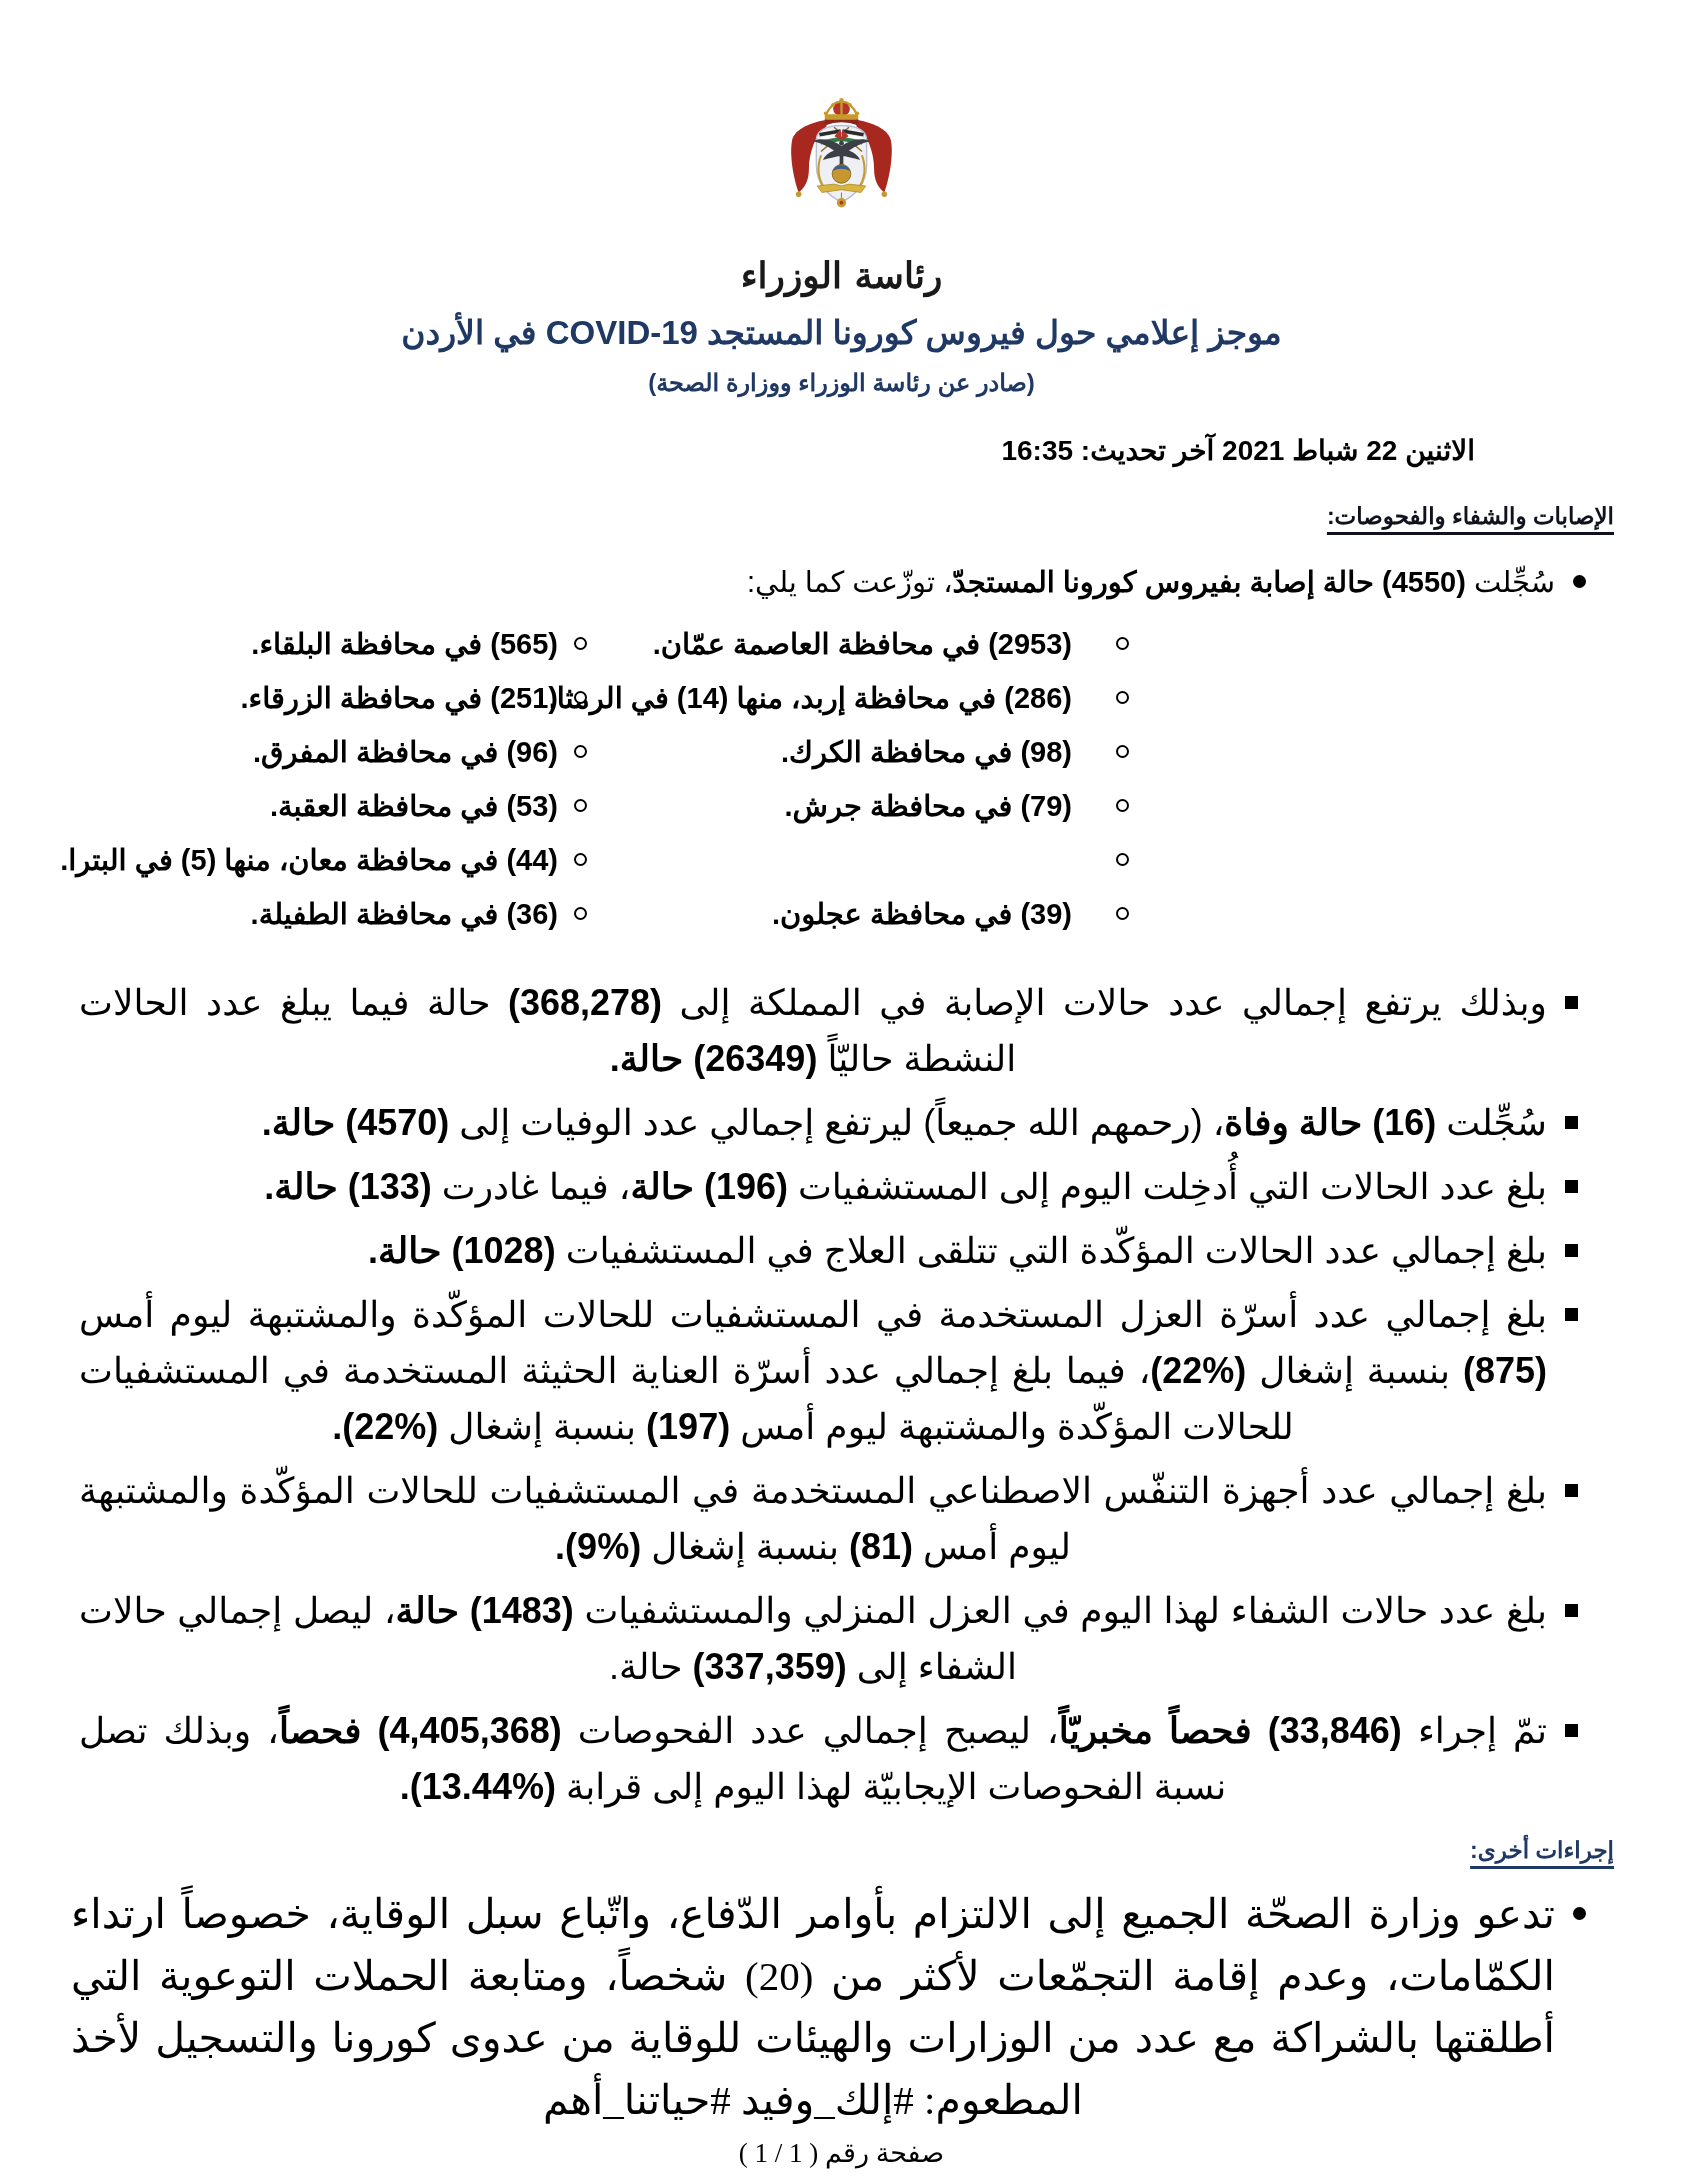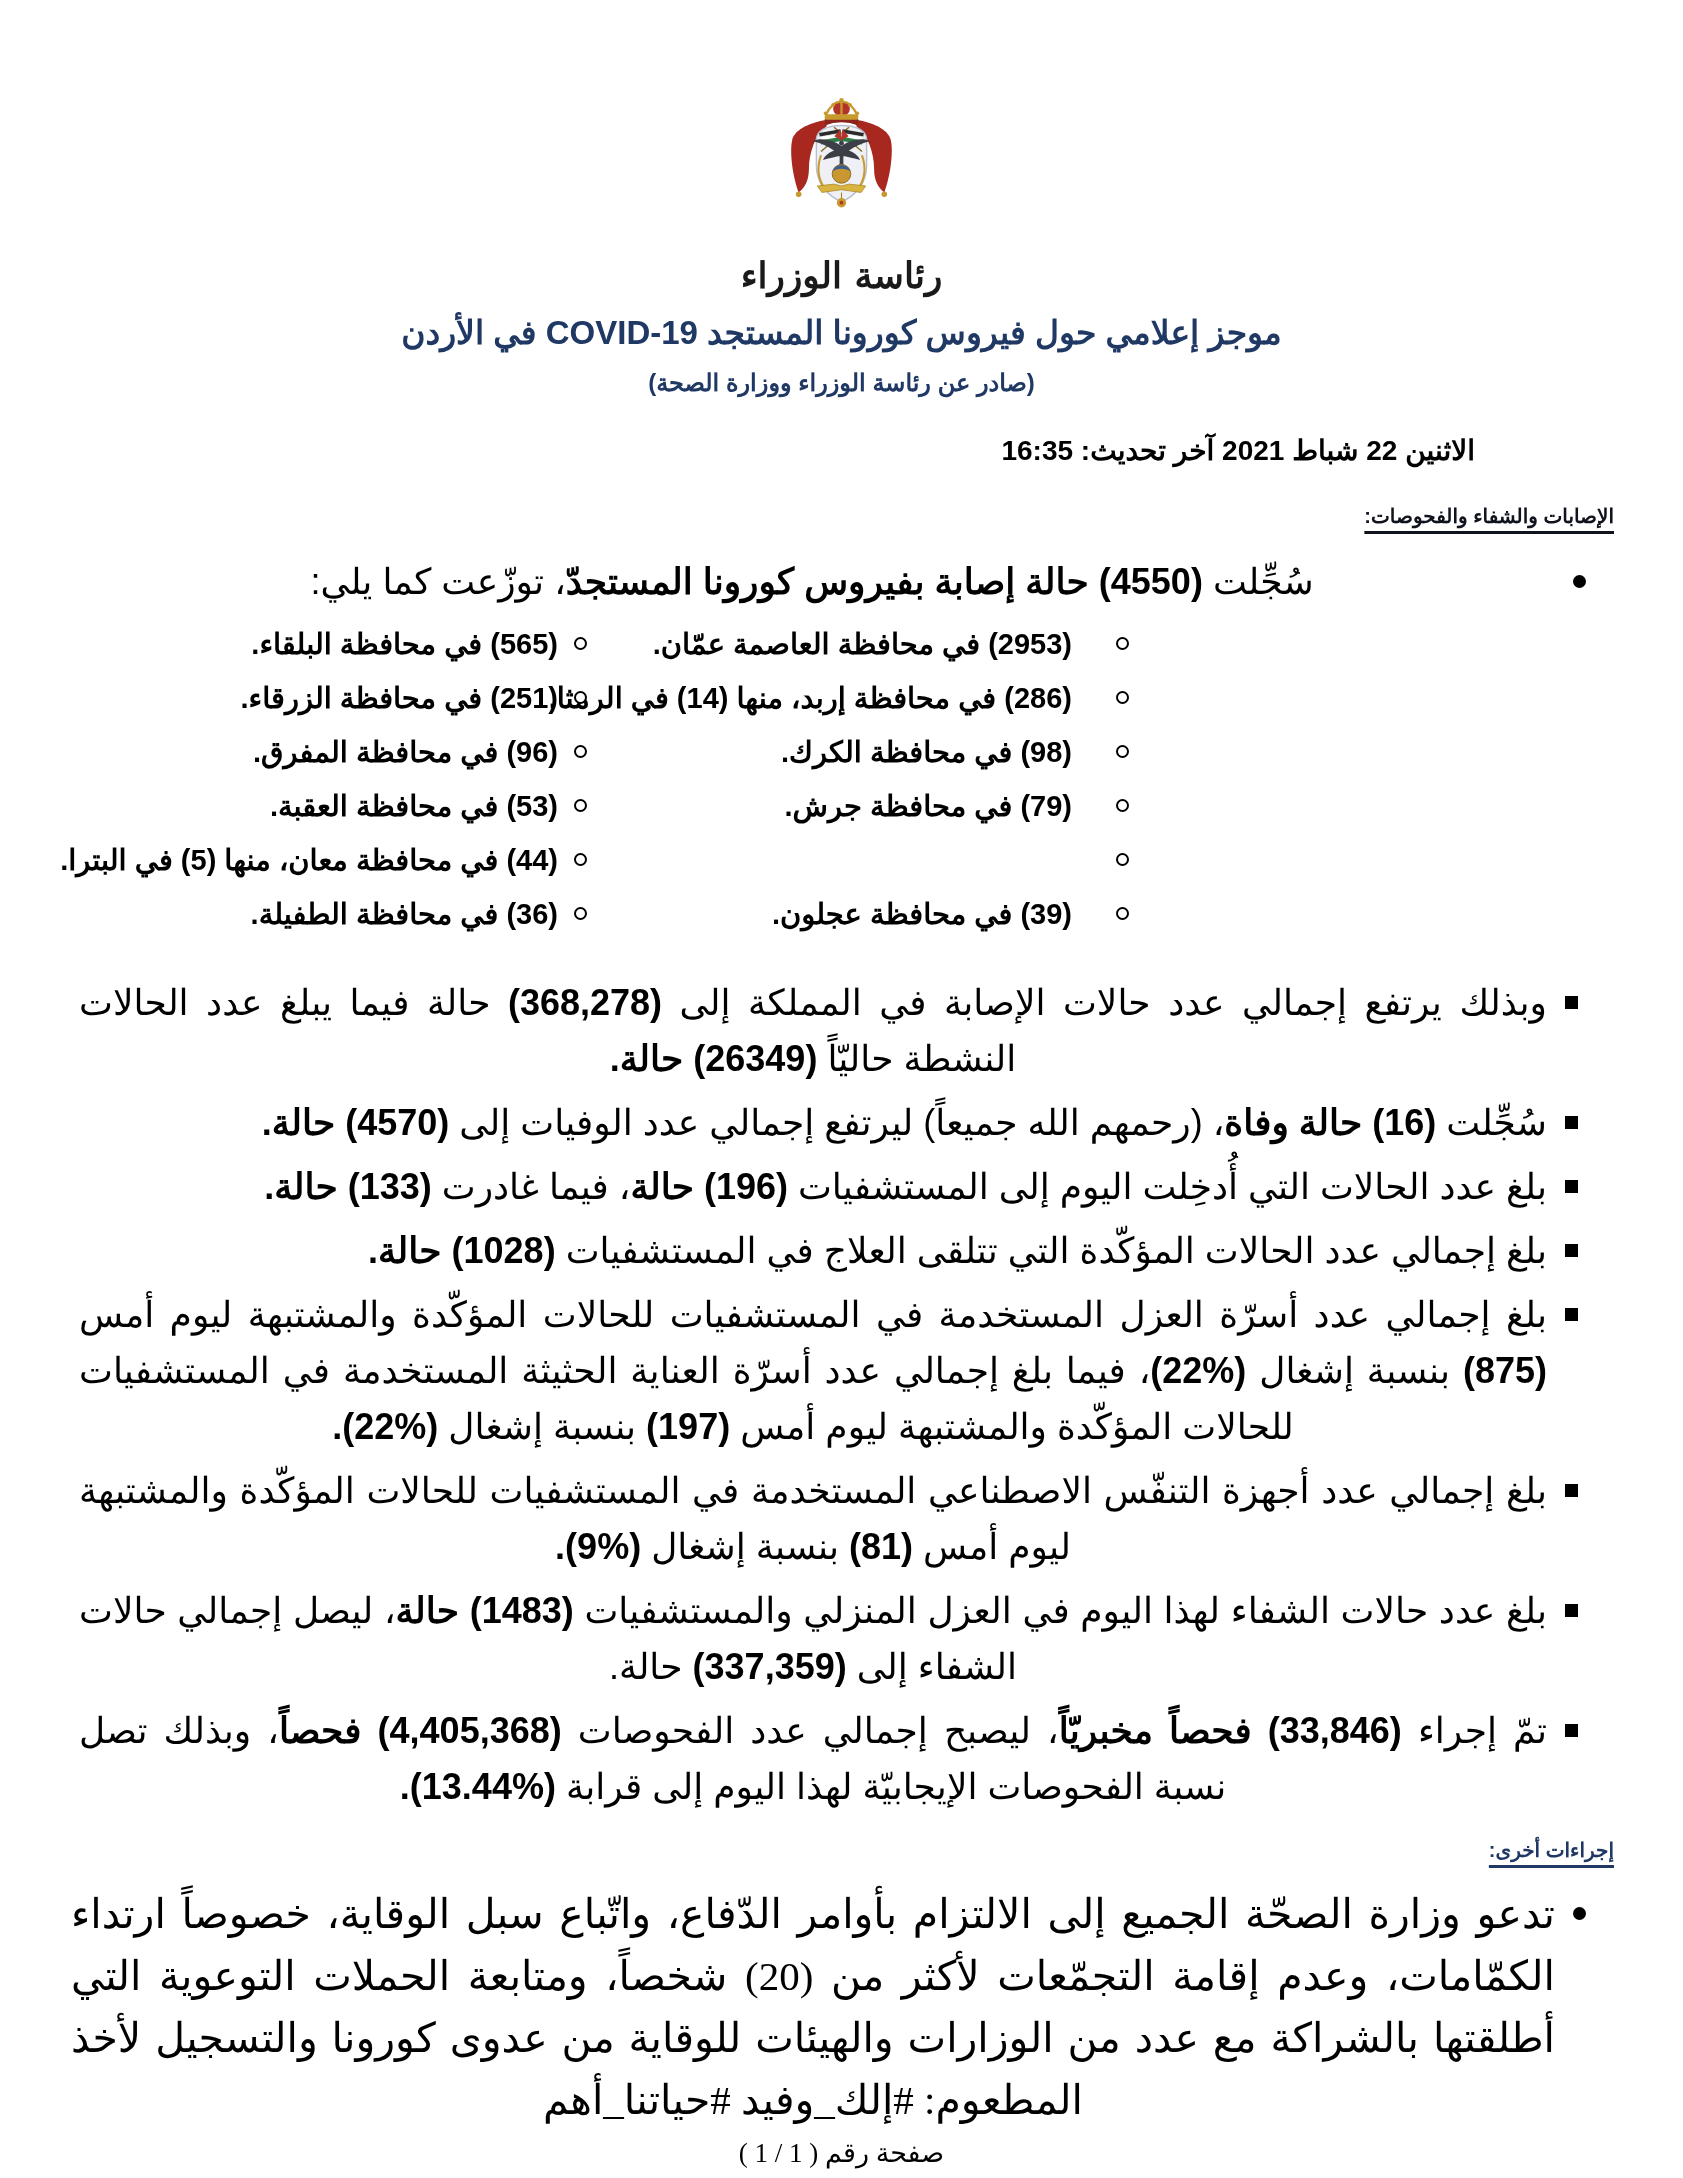--- a/index.html
+++ b/index.html
@@ -26,35 +26,35 @@
     text-align:center;font-weight:bold;font-size:24px;line-height:32px;
     color:#1f3864;margin-top:12px;
   }
   .date-line{
     text-align:right;font-weight:bold;font-size:28px;line-height:40px;
     margin-top:32px;margin-right:139px;color:#000;
   }
 
   
   .sec-heading{
-    font-weight:bold;font-size:20px;line-height:42px;text-align:right;
+    font-weight:bold;font-size:23px;line-height:42px;text-align:right;
     text-decoration:underline;text-decoration-thickness:3px;text-underline-offset:8px;
     margin:0;
   }
   .sec-heading.first{margin-top:24px;color:#10131d;}
   .sec-heading.second{margin-top:14px;color:#1f3864;}
 
   
   .li{position:relative;padding-right:59px;}
   .marker{display:block;}
   .marker-disc{width:13px;height:13px;border-radius:50%;background:#000;}
   .marker-square{width:13px;height:13px;background:#000;}
   .marker-circle{width:13px;height:13px;border:2.5px solid #000;border-radius:50%;background:#fff;box-sizing:border-box;}
 
-  .intro-li{margin-top:20px;font-size:36px;line-height:50px;text-align:center;}
+  .intro-li{margin-top:20px;font-size:29px;line-height:50px;text-align:right;}
   .intro-li .marker{position:absolute;right:28px;top:18px;}
   .b{font-weight:bold;}
 
   
   .gov-list{margin-top:10px;}
   .gov-row{position:relative;height:54px;}
   .gov-row .mk-r{position:absolute;right:485px;top:20px;}
   .gov-row .mk-l{position:absolute;right:1027px;top:20px;}
   .gov-text{position:absolute;top:0;white-space:nowrap;font-weight:bold;font-size:29px;line-height:54px;direction:rtl;}
   .gov-text.r{right:542px;}

